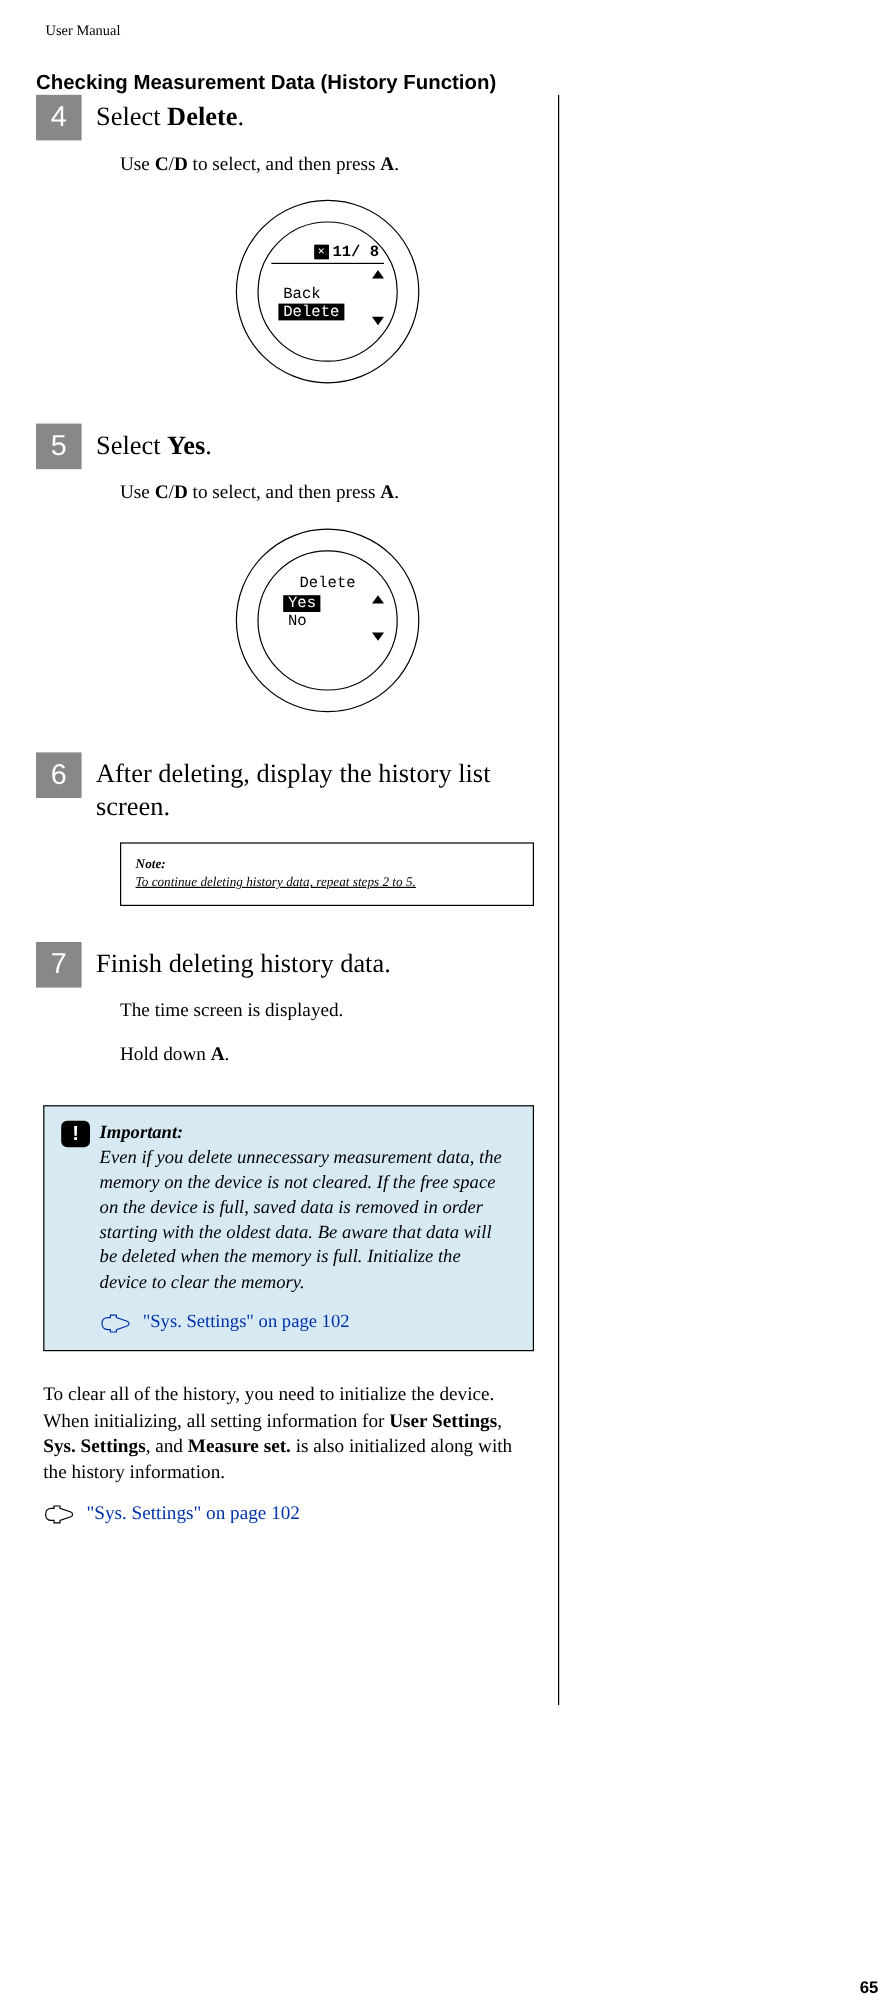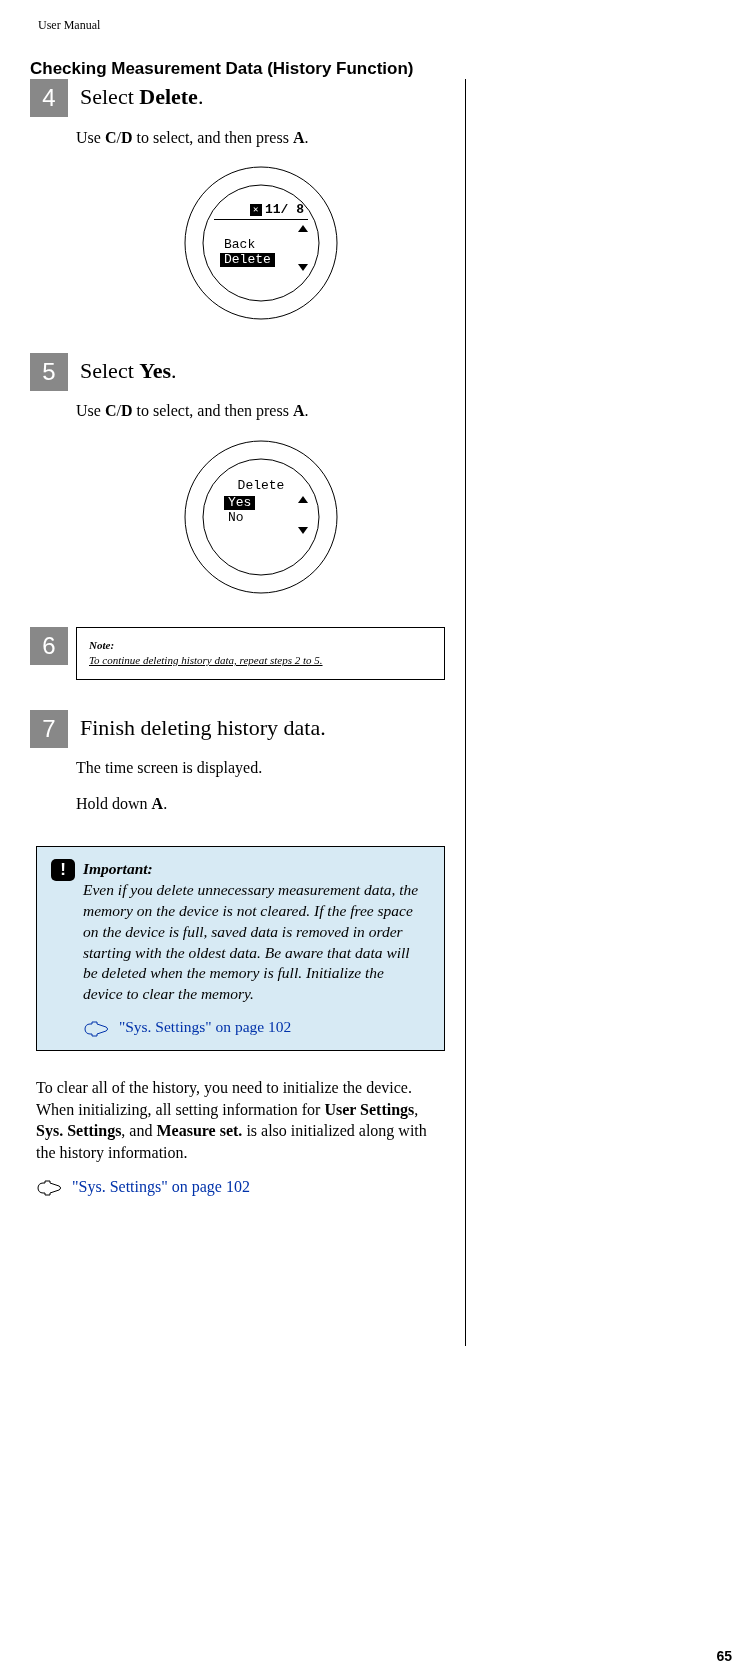--- a/index.html
+++ b/index.html
@@ -52,21 +52,21 @@
     font-family: "Myriad Pro", Arial, sans-serif;
   }
   .step-head {
     margin-left: 44px;
     font-size: 22px;
     line-height: 1.25;
     margin-bottom: 16px;
     padding-top: 4px;
   }
   .step-body {
-    margin-left: 40px;
+    margin-left: 64px;
     font-size: 16px;
     line-height: 1.4;
   }
   .step-body p { margin-bottom: 14px; }
   .device-illus {
     display: block;
     margin: 10px auto 4px auto;
   }
   .note-box {
     border: 1px solid #000;
@@ -256,20 +256,21 @@
             </div>
           </div>
         </div>
       </foreignObject>
     </svg>
   </div>
 </div>
 
 <div class="step">
   <div class="step-num">6</div>
+  <div class="step-head">After deleting, display the history list screen.</div>
   <div class="step-body">
     <div class="note-box">
       <span class="note-label">Note:</span>
       <span class="note-text">To continue deleting history data, repeat steps 2 to 5.</span>
     </div>
   </div>
 </div>
 
 <div class="step">
   <div class="step-num">7</div>

